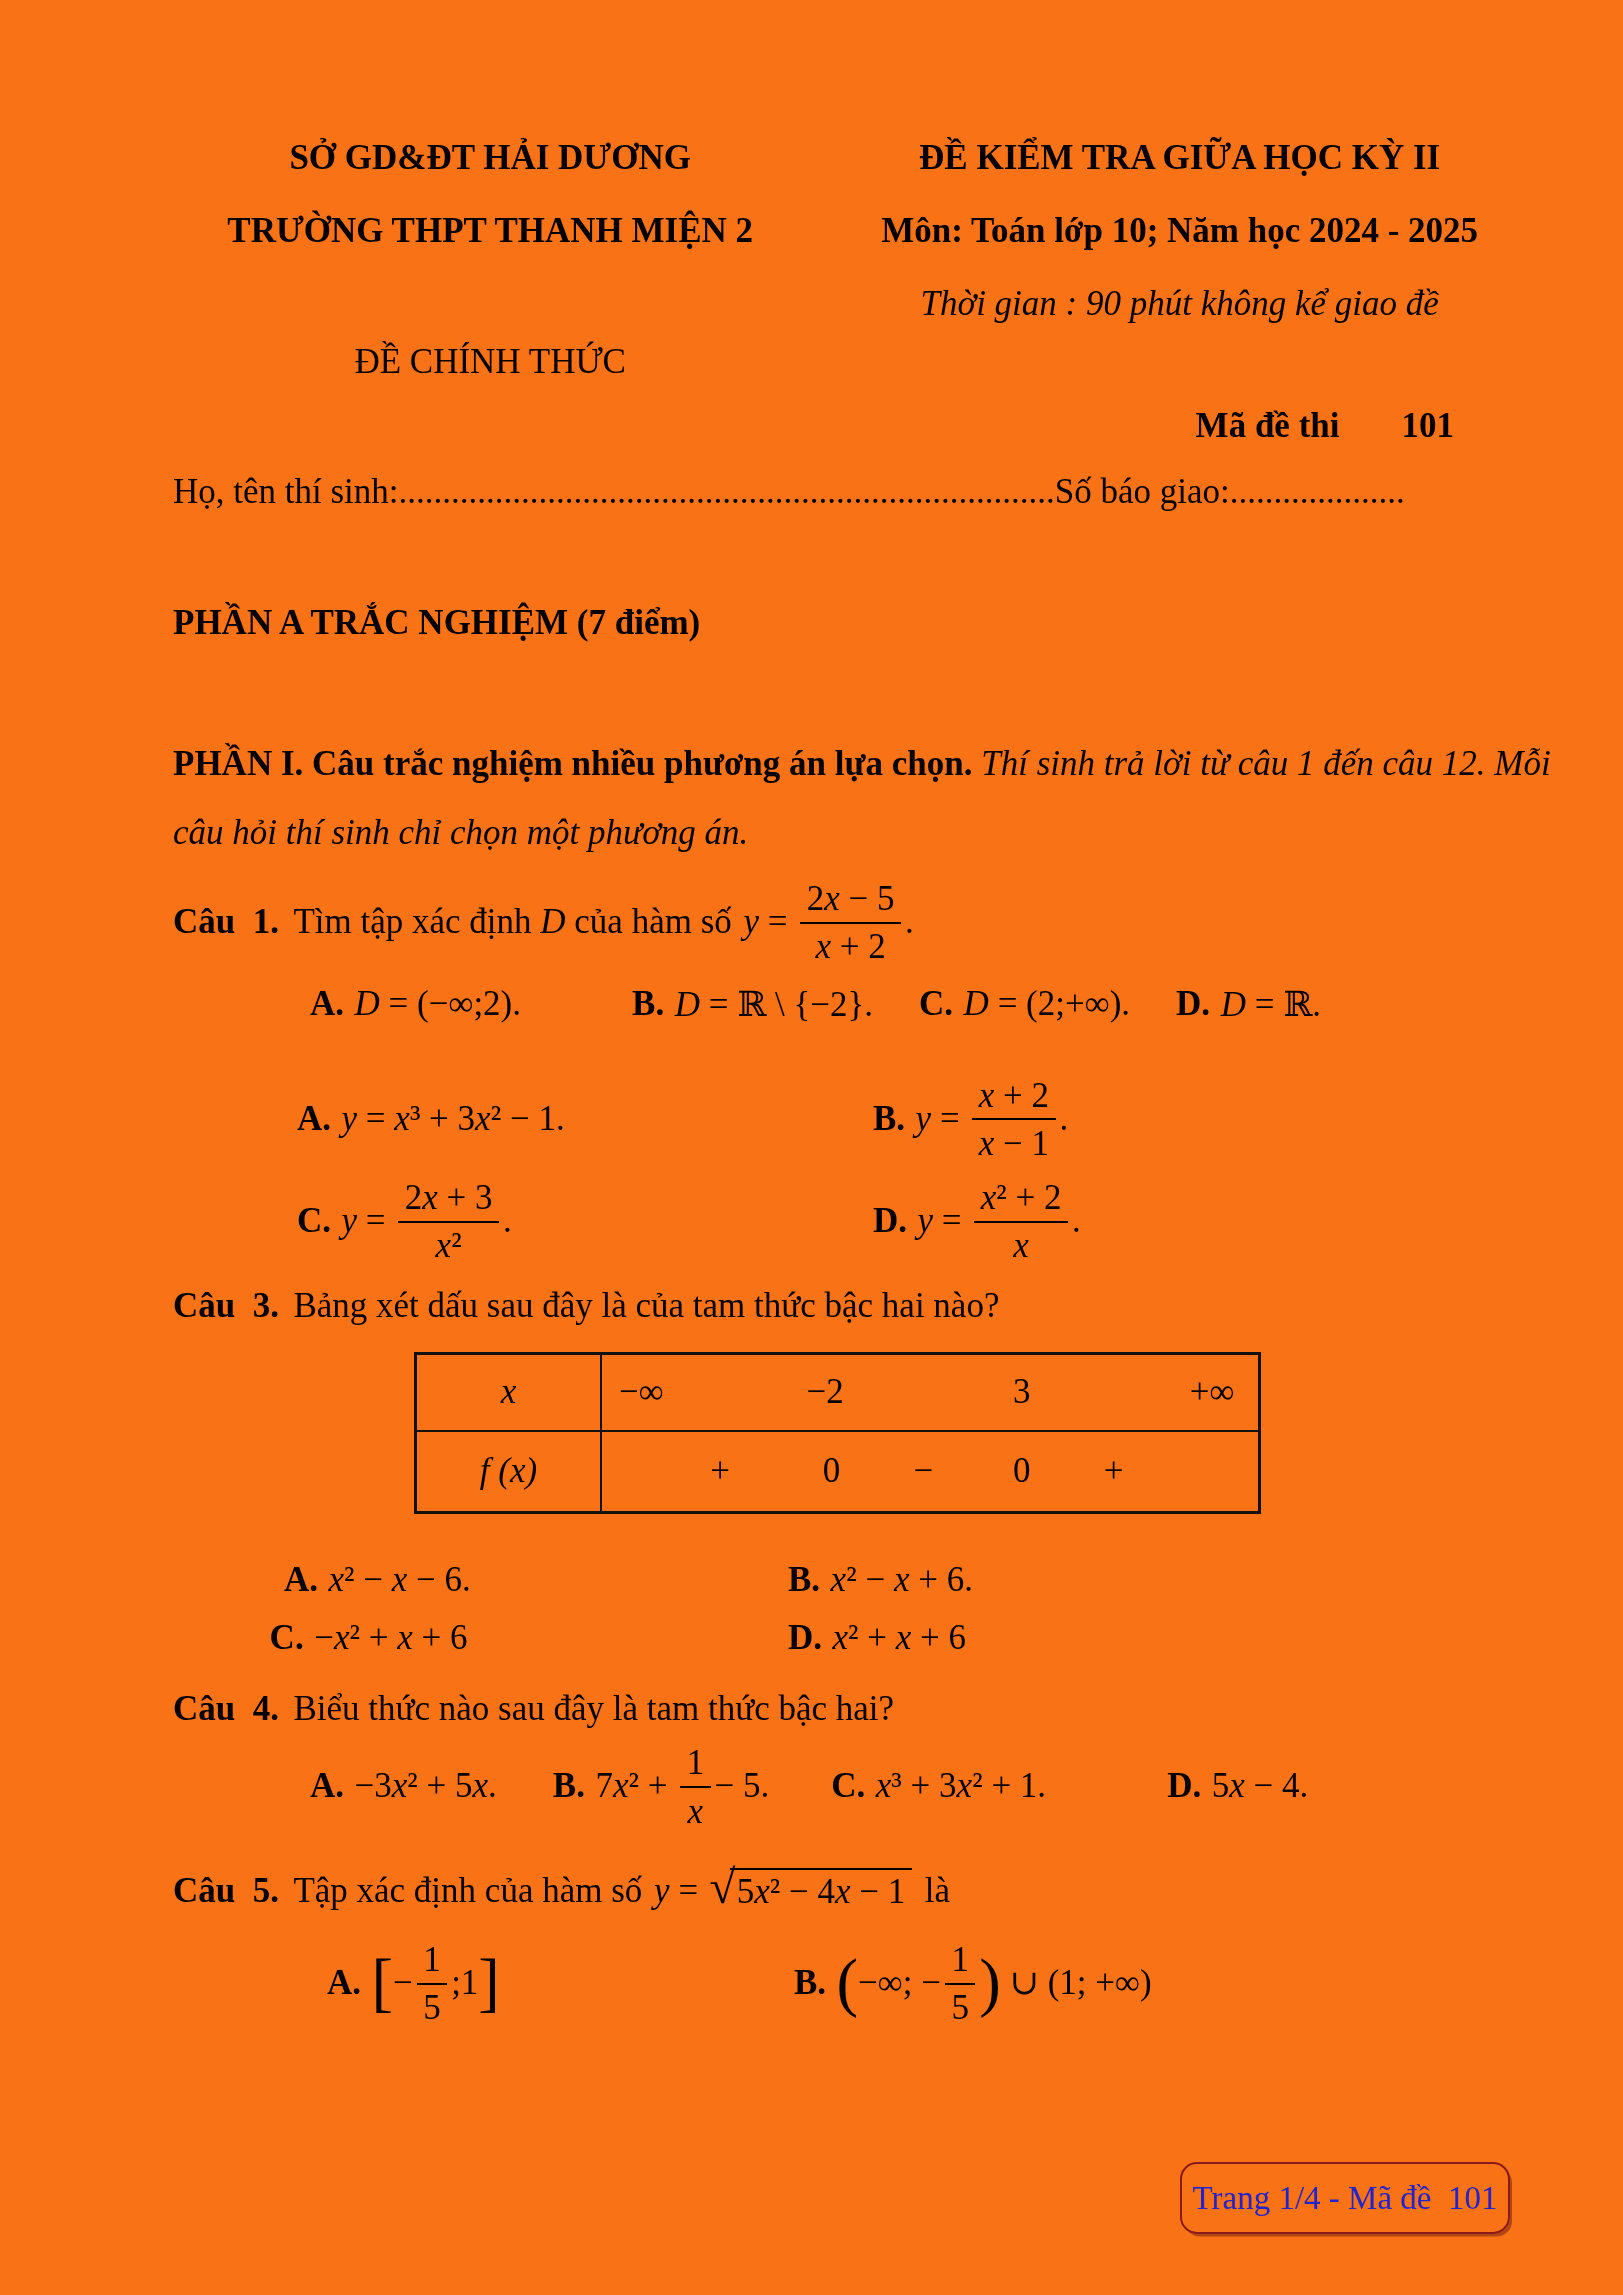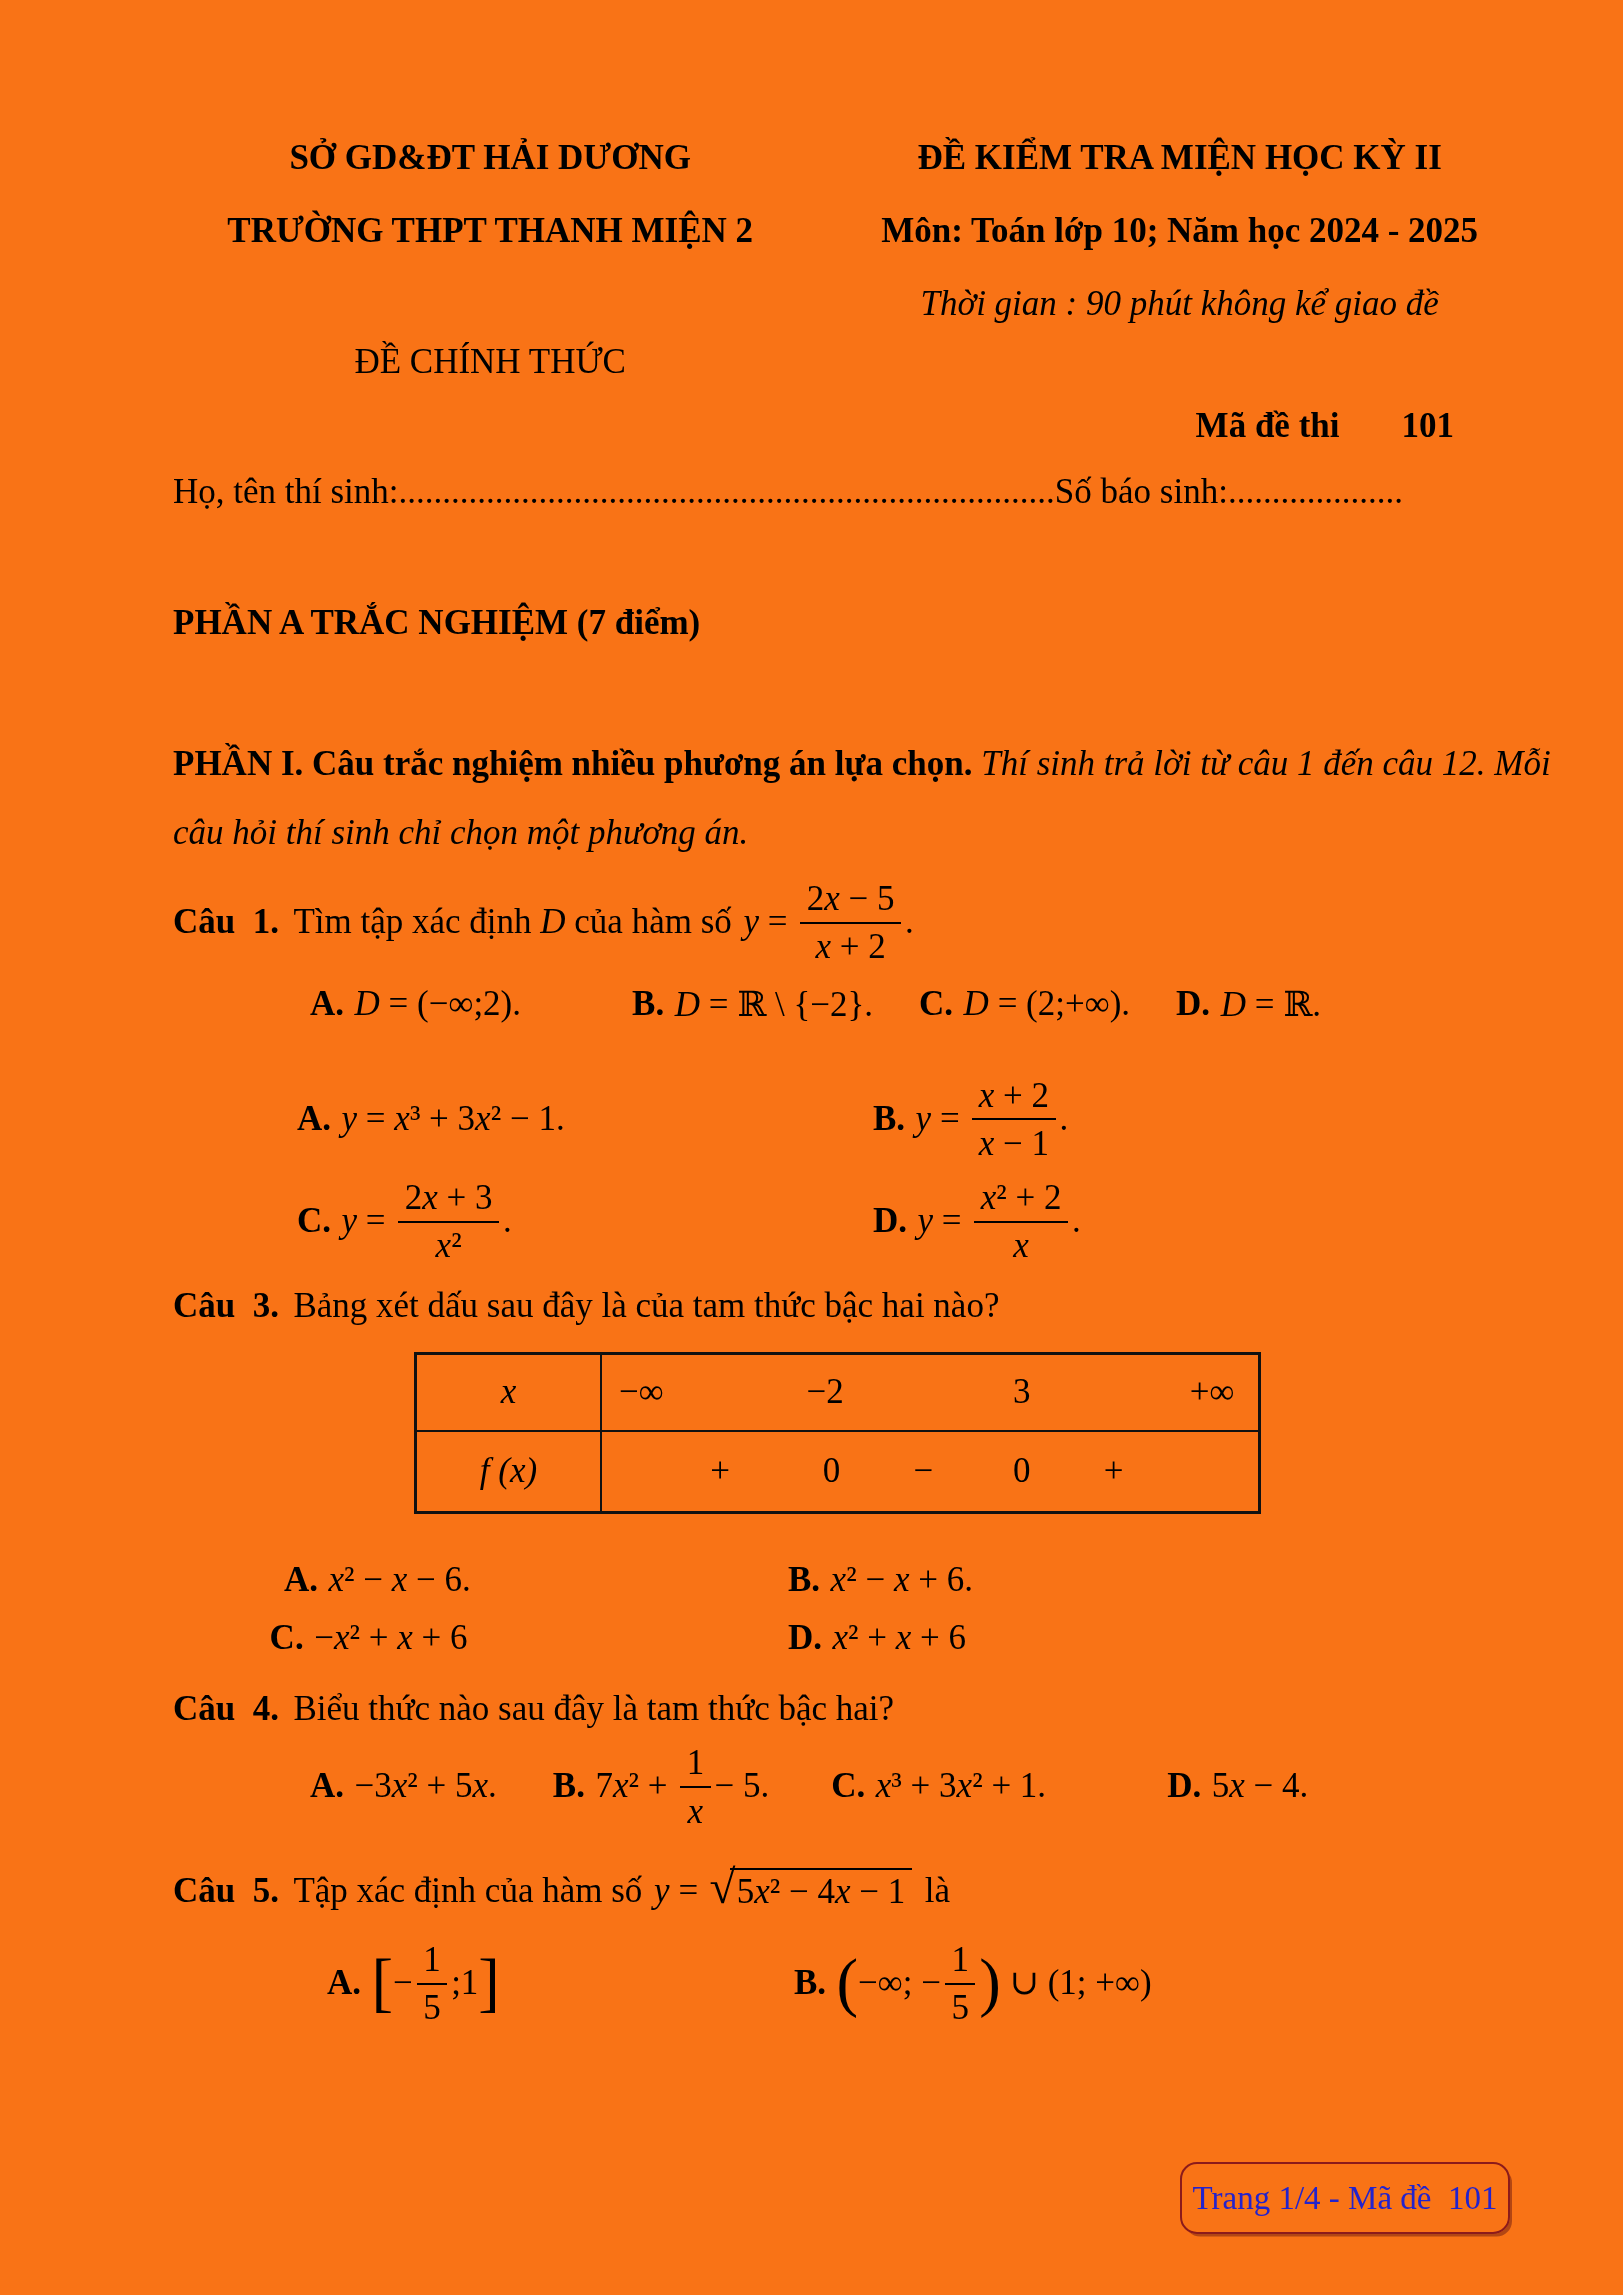--- a/index.html
+++ b/index.html
@@ -67,31 +67,31 @@
 
 <div class="page">
 
   <div class="header">
     <div class="h-left">
       <div class="h-line b">SỞ GD&amp;ĐT HẢI DƯƠNG</div>
       <div class="h-line b">TRƯỜNG THPT THANH MIỆN 2</div>
       <div class="h-line official">ĐỀ CHÍNH THỨC</div>
     </div>
     <div class="h-right">
-      <div class="h-line b">ĐỀ KIỂM TRA MIỆN HỌC KỲ II</div>
+      <div class="h-line b">ĐỀ KIỂM TRA GIỮA HỌC KỲ II</div>
       <div class="h-line b">Môn: Toán lớp 10; Năm học 2024 - 2025</div>
       <div class="h-line i">Thời gian : 90 phút không kể giao đề</div>
       <div class="exam-code b">
         <span>Mã đề thi</span><span class="gap"></span><span>101</span>
       </div>
     </div>
   </div>
 
   <div class="name-line">
-    <span>Họ, tên thí sinh:</span><span>...........................................................................</span><span>Số báo sinh:</span><span>....................</span>
+    <span>Họ, tên thí sinh:</span><span>...........................................................................</span><span>Số báo giao:</span><span>....................</span>
   </div>
 
   <div class="section-a b">PHẦN A TRẮC NGHIỆM (7 điểm)</div>
 
   <p class="part1"><span class="b">PHẦN I. Câu trắc nghiệm nhiều phương án lựa chọn. </span><span class="i">Thí sinh trả lời từ câu 1 đến câu 12. Mỗi câu hỏi thí sinh chỉ chọn một phương án.</span></p>
 
   <div style="margin-top:9.8px;">
     <div class="q-line">
       <span class="q-label">Câu  1.</span>
       <span class="q-text"><span>Tìm tập xác định </span><span class="i">D</span><span> của hàm số</span></span>

